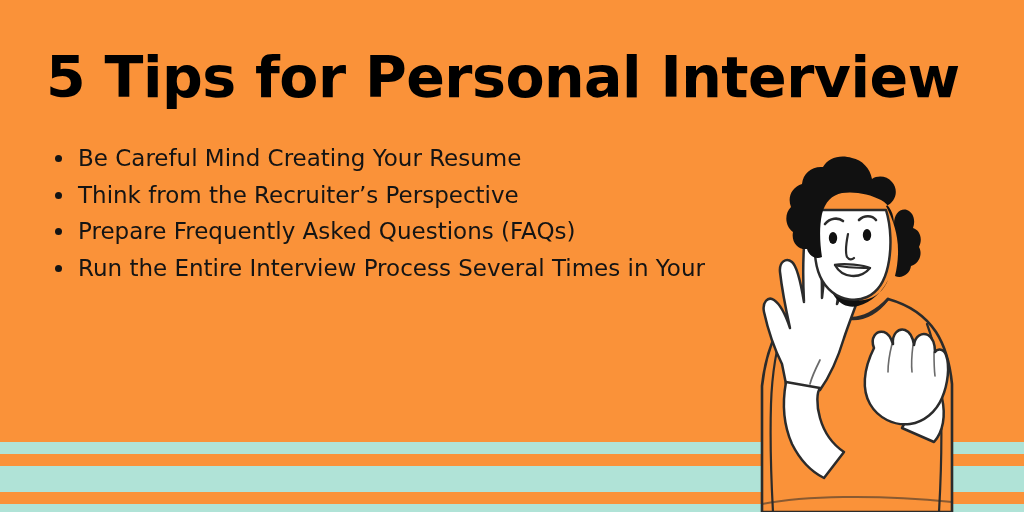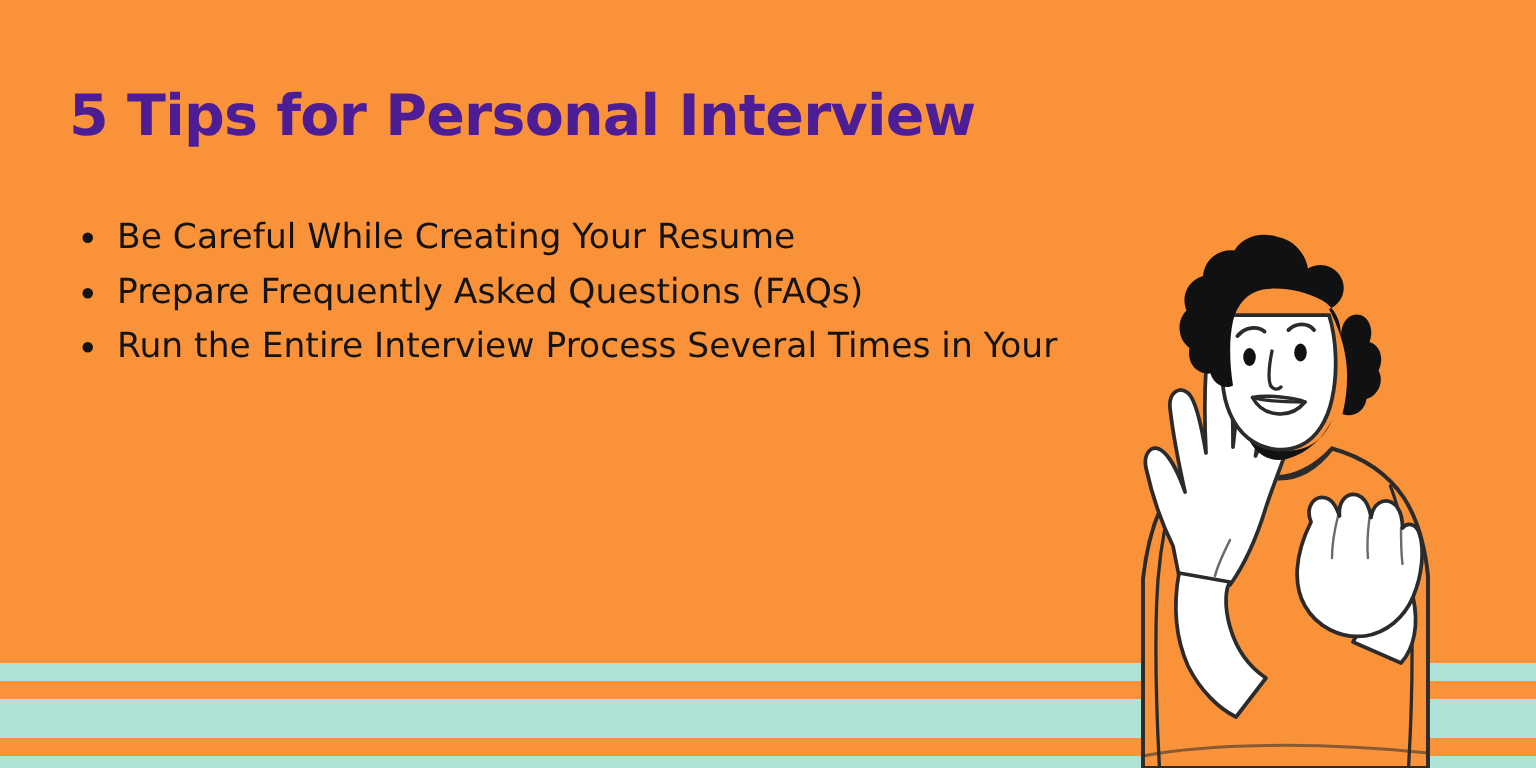--- a/index.html
+++ b/index.html
@@ -37,25 +37,25 @@
     position:absolute;
     left:0; top:0;
     width:780px;
     height:512px;
     z-index:3;
   }
   .title {
     position:absolute;
     left:46px;
     top:46px;
-    font-size:38px;
+    font-size:57px;
     line-height:62px;
     font-weight:bold;
     letter-spacing:-0.5px;
-    color:#4c1d95;
+    color:#000000;
     white-space:nowrap;
   }
   .tips-list {
     position:absolute;
     left:48px;
     top:140px;
     list-style:none;
   }
   .tip {
     position:relative;
@@ -98,21 +98,25 @@
     <div class="stripe" style="top:72px;height:12px;background:#fa9239;"></div>
     <div class="stripe" style="top:84px;height:8px;background:#b0e3d7;"></div>
   </div>
 
   <div class="content">
     <div class="title">5 Tips for Personal Interview</div>
 
     <ul class="tips-list">
       <li class="tip">
         <span class="bullet"></span>
-        <span>Be Careful While Creating Your Resume</span>
+        <span>Be Careful Mind Creating Your Resume</span>
+      </li>
+      <li class="tip">
+        <span class="bullet"></span>
+        <span>Think from the Recruiter’s Perspective</span>
       </li>
       <li class="tip">
         <span class="bullet"></span>
         <span>Prepare Frequently Asked Questions (FAQs)</span>
       </li>
       <li class="tip">
         <span class="bullet"></span>
         <span>Run the Entire Interview Process Several Times in Your</span>
       </li>
     </ul>

